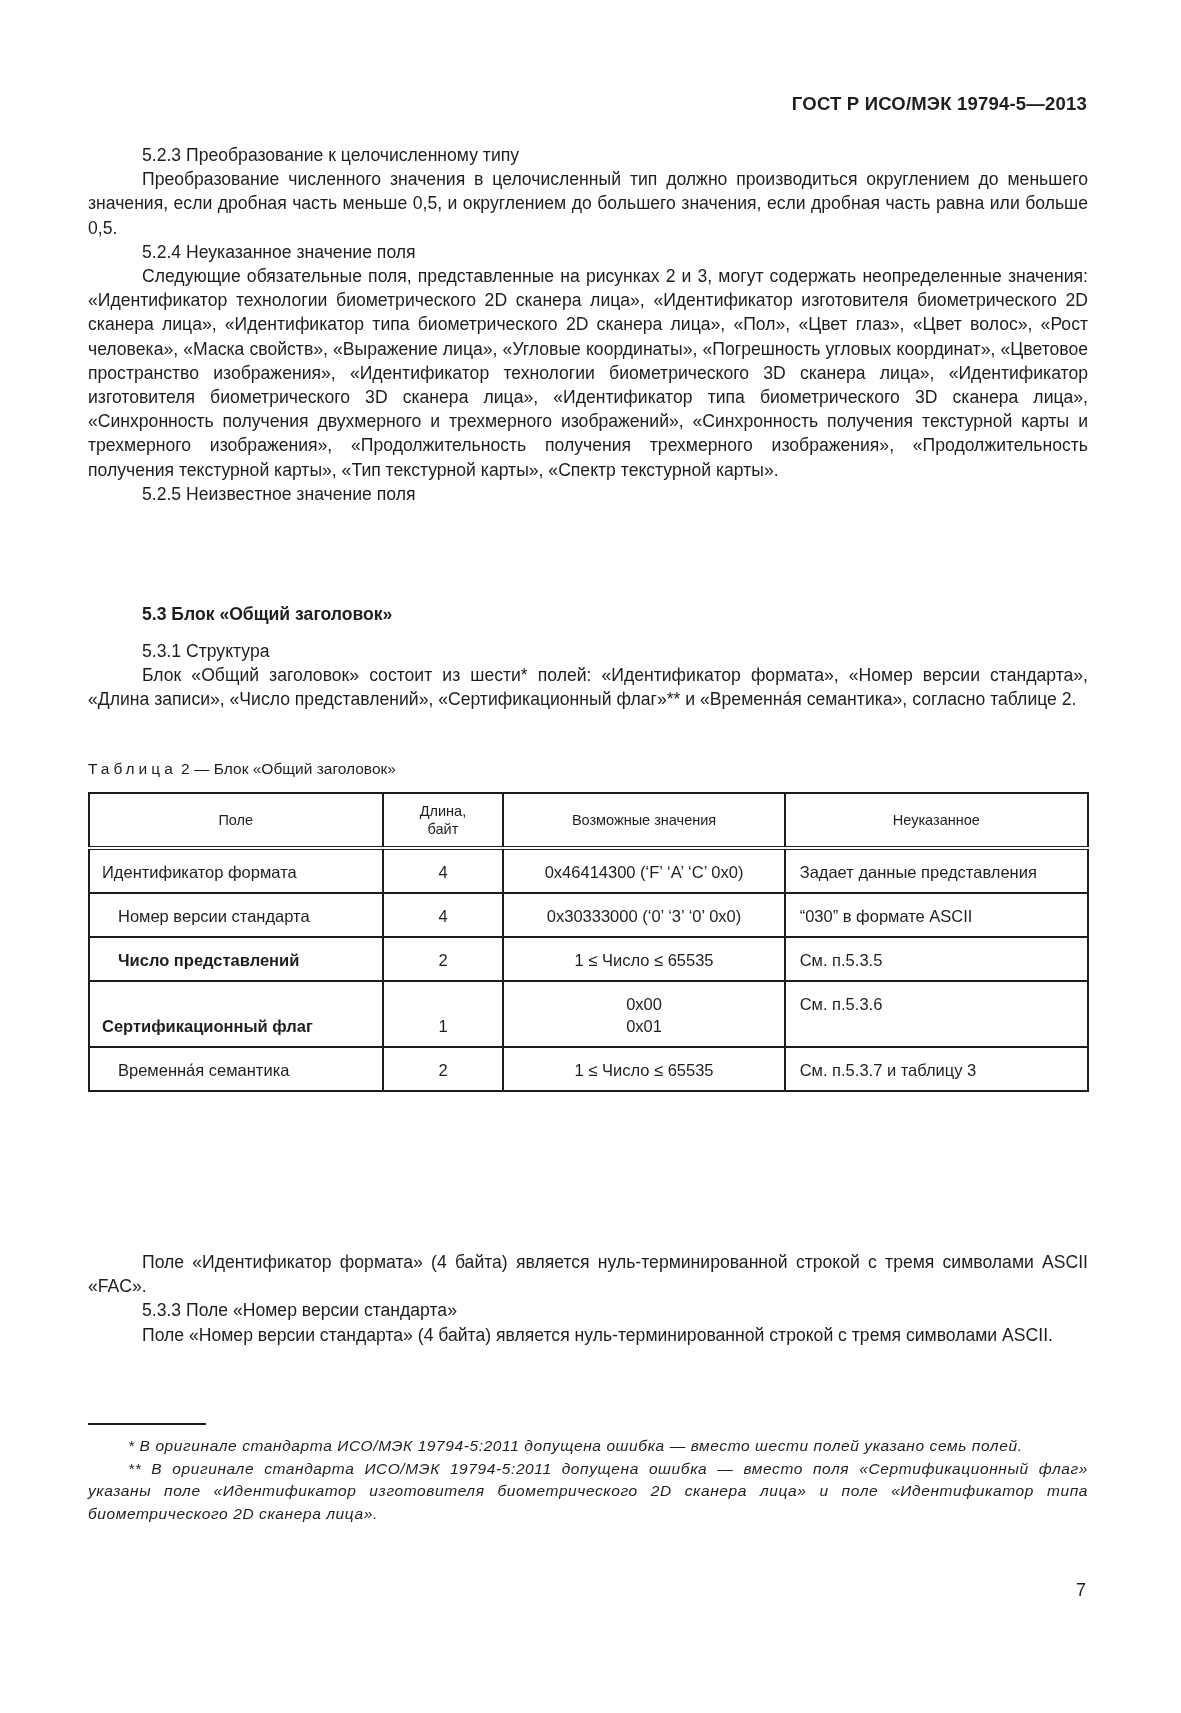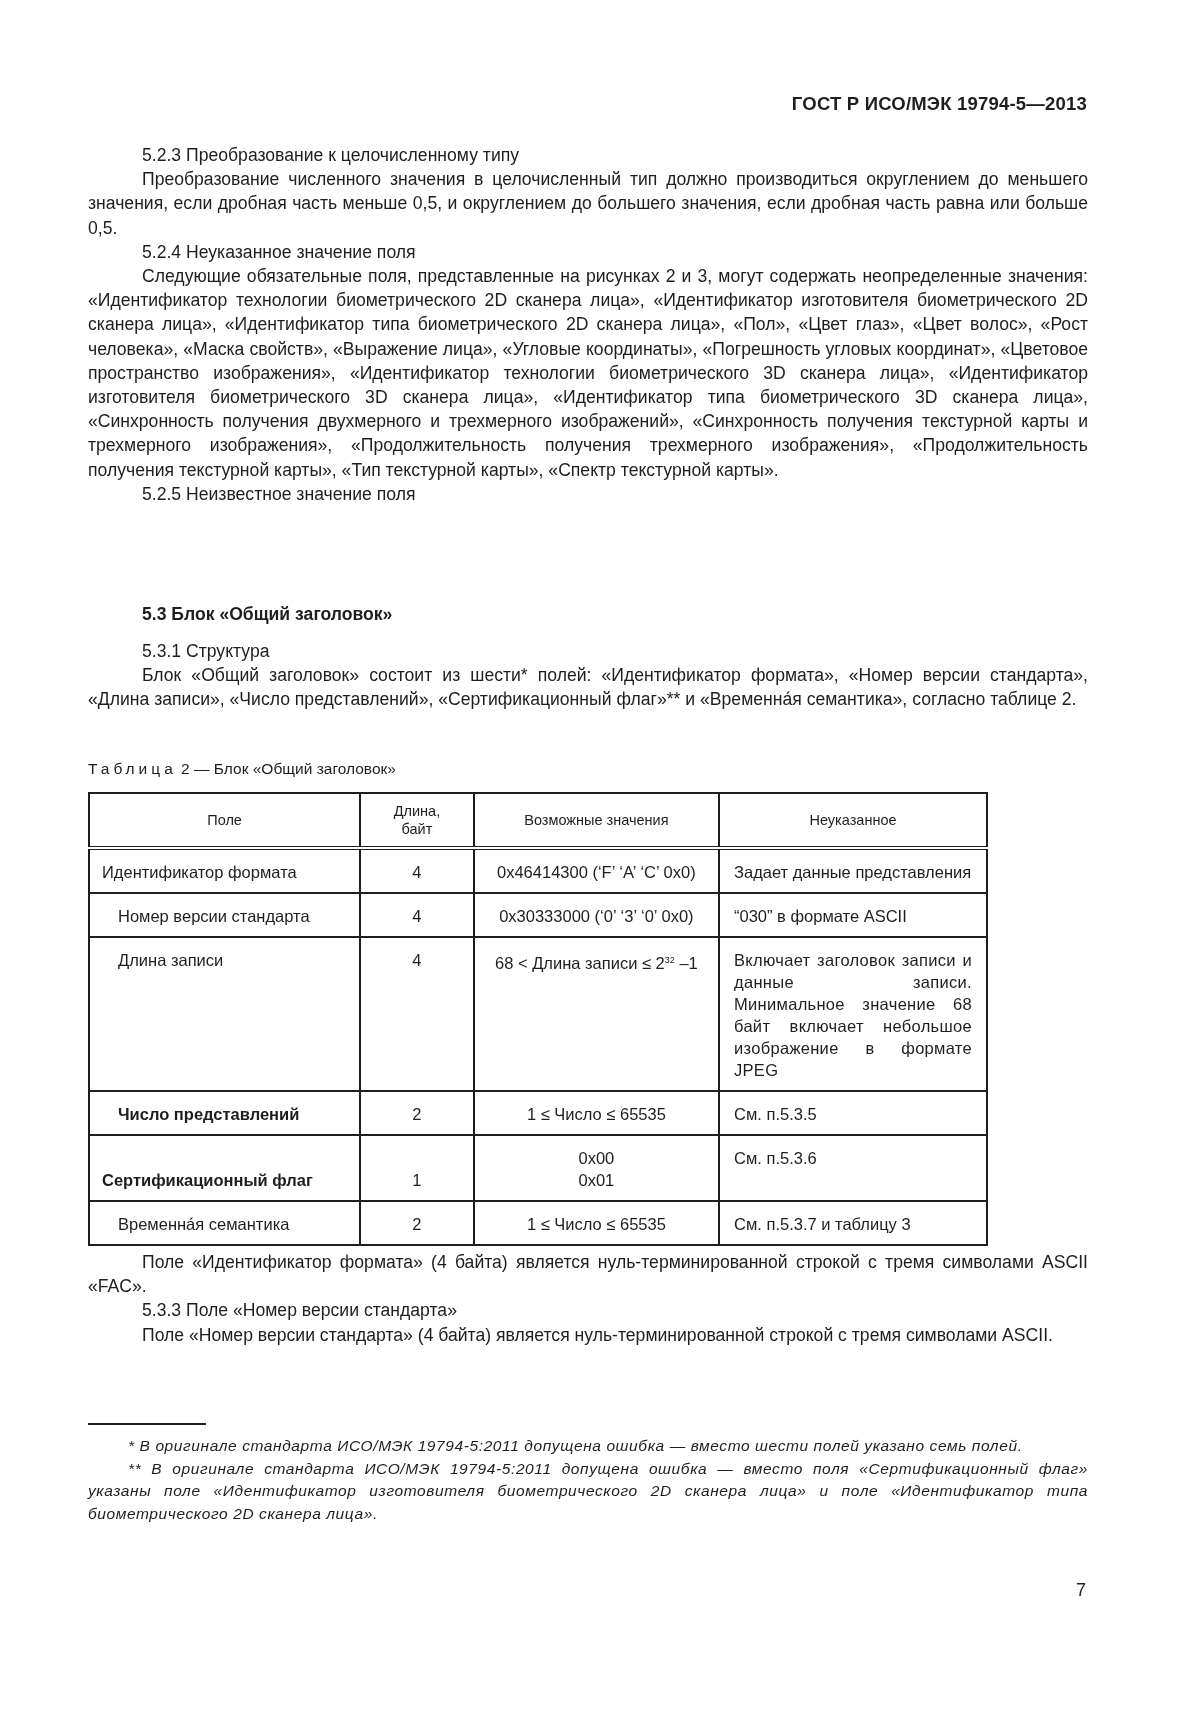--- a/index.html
+++ b/index.html
@@ -5,21 +5,21 @@
   html, body { margin: 0; padding: 0; background: #ffffff; }
   body { width: 1181px; height: 1713px; position: relative; overflow: hidden;
          font-family: "Liberation Sans", "DejaVu Sans", sans-serif; color: #1e1e1e; }
   .page { position: absolute; left: 0; top: 0; width: 1181px; height: 1713px; border-radius: 19px; }
   .hdr { position: absolute; right: 94px; top: 93px; font-weight: bold; font-size: 18.5px; letter-spacing: 0.2px; }
   .txt { position: absolute; left: 88px; width: 1000px; font-size: 17.6px; line-height: 24.2px; text-align: justify; }
   .p { margin: 0; text-indent: 54px; }
   .h-bold { font-weight: bold; }
   .cap { position: absolute; left: 88px; top: 760px; font-size: 15.5px; }
   .cap .sp { letter-spacing: 4px; }
-  table.t2 { position: absolute; left: 88px; top: 792px; width: 900px; border-collapse: collapse; font-size: 16.5px; }
+  table.t2 { position: absolute; left: 88px; top: 792px; width: 1001px; border-collapse: collapse; font-size: 16.5px; }
   table.t2 td, table.t2 th { border: 2px solid #1e1e1e; padding: 0 14px; vertical-align: top; font-weight: normal; }
   table.t2 th { font-size: 14.5px; text-align: center; vertical-align: middle; height: 52px; border-bottom: 4px double #1e1e1e; line-height: 18px; }
   table.t2 td { line-height: 22px; padding-top: 11px; padding-bottom: 9px; }
   td.c { text-align: center; }
   td.note { text-align: justify; letter-spacing: 0.3px; }
   .sup { font-size: 9px; vertical-align: 6px; }
   .fn-rule { position: absolute; left: 88px; top: 1423px; width: 118px; height: 2px; background: #1e1e1e; }
   .fn { position: absolute; left: 88px; width: 1000px; font-style: italic; font-size: 15.5px; line-height: 22.5px; text-align: justify; }
   .fn p { margin: 0; text-indent: 40px; letter-spacing: 0.6px; }
   .pnum { position: absolute; right: 95px; top: 1580px; font-size: 18px; }
@@ -75,26 +75,20 @@
         <td class="c">0x46414300 (‘F’ ‘A’ ‘C’ 0x0)</td>
         <td>Задает данные представления</td>
       </tr>
       <tr>
         <td style="padding-left:28px;">Номер версии стандарта</td>
         <td class="c">4</td>
         <td class="c">0x30333000 (‘0’ ‘3’ ‘0’ 0x0)</td>
         <td>“030” в формате ASCII</td>
       </tr>
       <tr>
-        <td style="padding-left:28px;">Длина записи</td>
-        <td class="c">4</td>
-        <td class="c"><span>68 &lt; Длина записи ≤ 2</span><span class="sup">32</span><span> –1</span></td>
-        <td class="note" style="height:104px;">Включает заголовок записи и данные записи. Минимальное значение 68 байт включает небольшое изображение в формате JPEG</td>
-      </tr>
-      <tr>
         <td style="padding-left:28px;font-weight:bold;">Число представлений</td>
         <td class="c">2</td>
         <td class="c">1 ≤ Число ≤ 65535</td>
         <td>См. п.5.3.5</td>
       </tr>
       <tr>
         <td style="padding-left:12px; vertical-align:bottom;font-weight:bold;">Сертификационный флаг</td>
         <td class="c" style="vertical-align:bottom;">1</td>
         <td class="c">
           <div>0x00</div>

